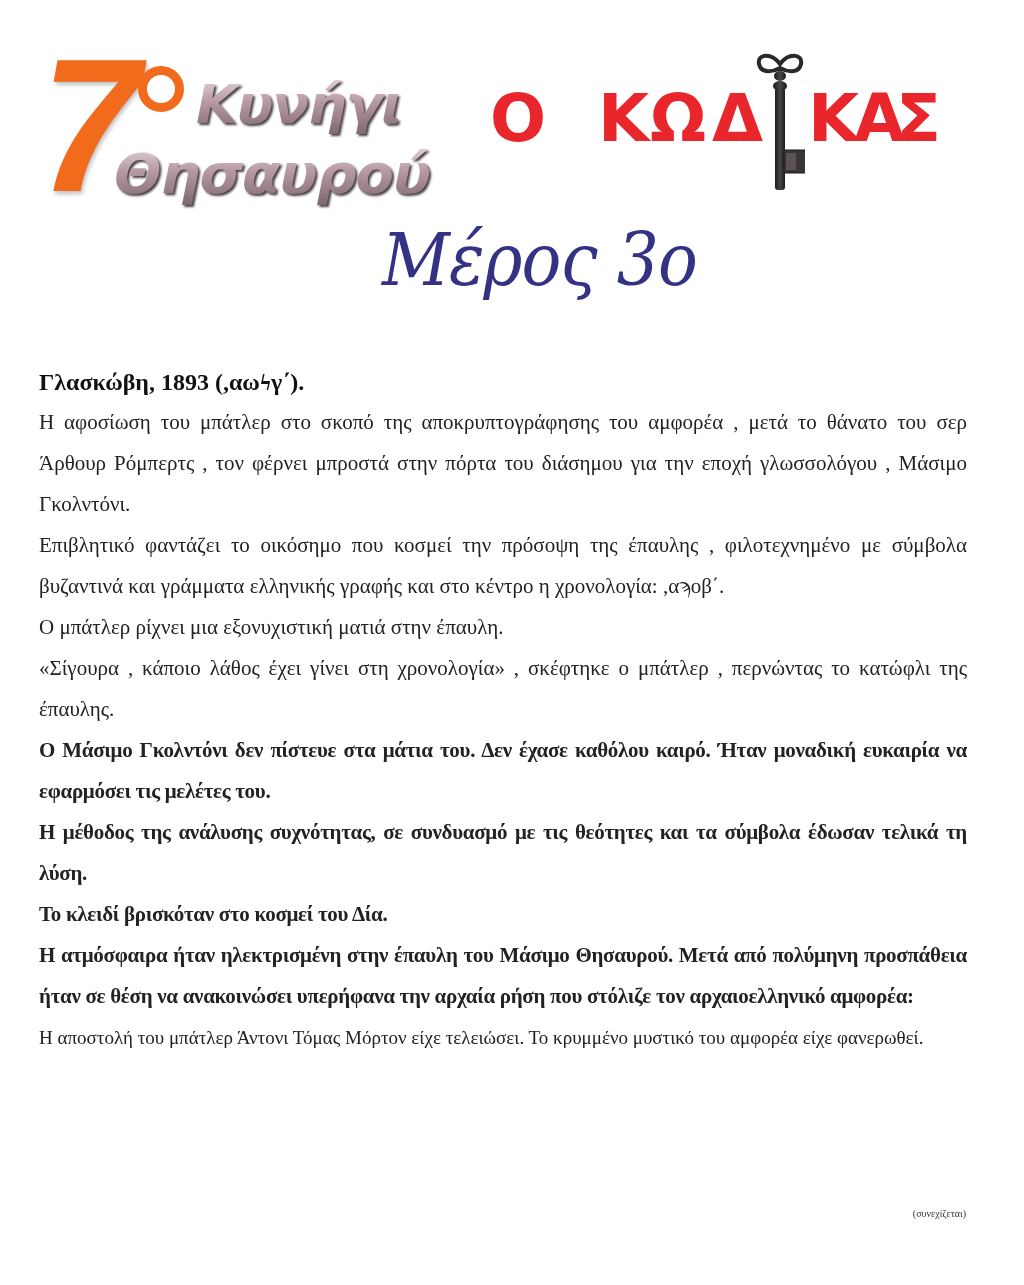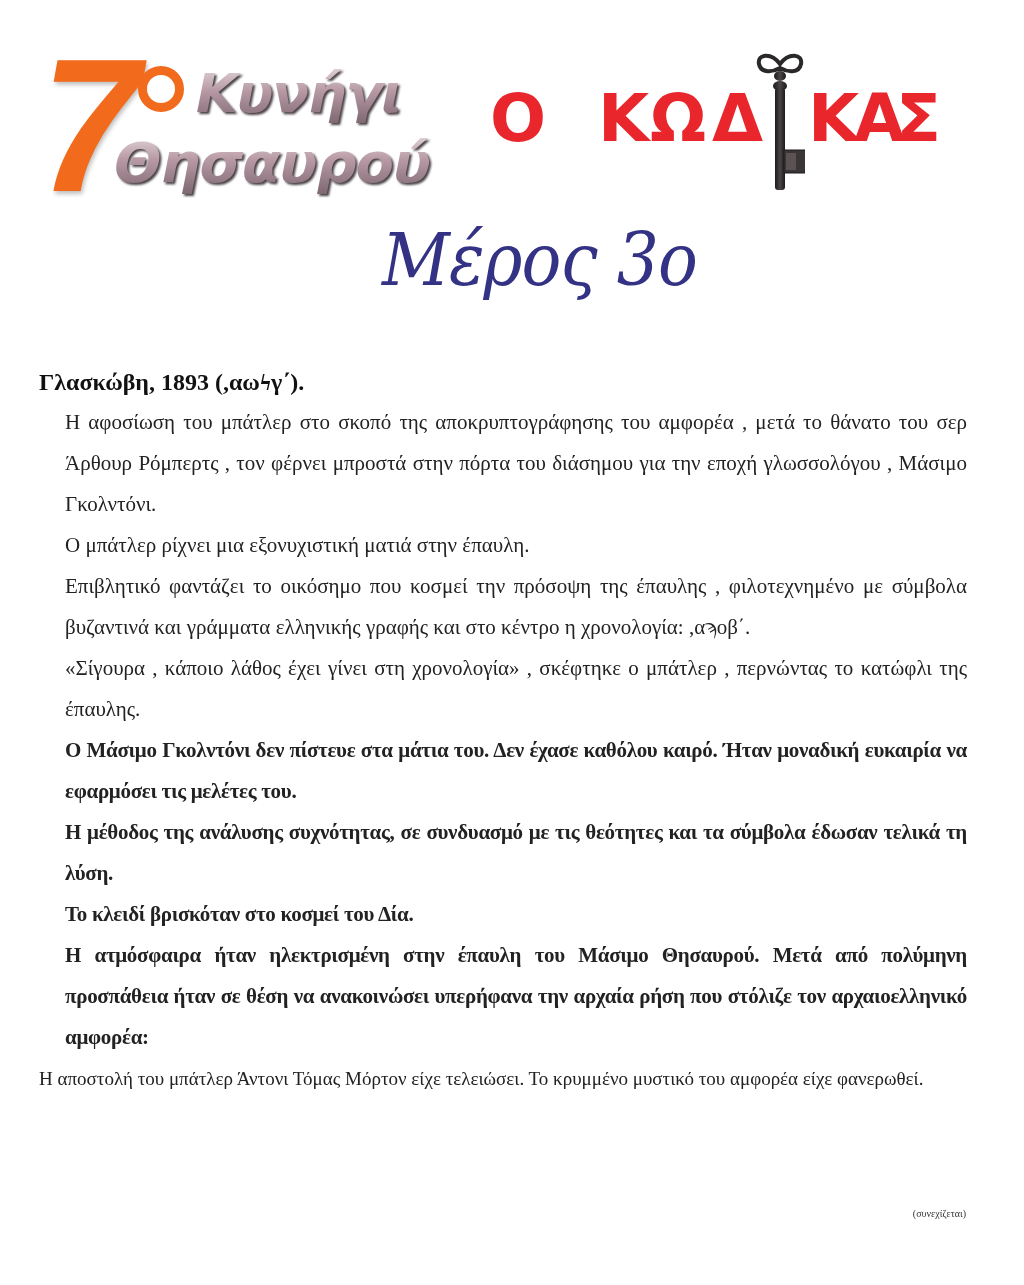--- a/index.html
+++ b/index.html
@@ -19,20 +19,21 @@
     position: absolute; left: 100px; top: 14px; width: 46px; height: 46px;
     border: 9px solid #f26a1b; border-radius: 50%;
   }
   .logo-line1, .logo-line2 {
     position: absolute; font-family: "DejaVu Sans", sans-serif; font-weight: bold;
     font-style: italic; color: #b7a6ae;
     background: linear-gradient(180deg, #e9dfe3 0%, #b89aa5 45%, #7b6670 100%);
     -webkit-background-clip: text; background-clip: text; -webkit-text-fill-color: transparent;
     filter: drop-shadow(2px 2px 1px rgba(40,30,35,0.85));
     letter-spacing: -1px;
+    margin-top: 11px;
   }
   .logo-line1 { left: 158px; top: 10px; font-size: 54px; }
   .logo-line2 { left: 76px; top: 78px; font-size: 56px; font-style: italic; }
 
   
   .logo-right { position: absolute; left: 490px; top: 60px; width: 450px; height: 140px; }
   .code-letter {
     position: absolute; top: 26px;
     font-family: "DejaVu Sans", sans-serif; font-weight: bold;
     font-size: 66px; line-height: 1; color: #e8262b;
@@ -43,21 +44,21 @@
   .part-title {
     position: absolute; left: 382px; top: 218px;
     font-family: "DejaVu Serif", serif; font-style: italic;
     font-size: 72px; color: #343284; letter-spacing: -1px;
     transform: scaleX(0.92); transform-origin: left top;
   }
 
   
   .content { position: absolute; left: 39px; top: 338px; width: 928px; }
   .heading { font-weight: bold; font-size: 24px; line-height: 40px; color: #111; margin-top: 24px; }
-  .para { font-size: 21px; line-height: 41px; text-align: justify; text-align-last: left; color: #222; margin-left: 26px; }
+  .para { font-size: 21px; line-height: 41px; text-align: justify; text-align-last: left; color: #222; }
   .para.narrow { letter-spacing: -0.3px; font-weight: bold; }
   .quote { font-weight: bold; font-size: 21px; line-height: 40px; color: #111; }
   .final { font-size: 19px; line-height: 41px; text-align: justify; color: #222; }
   .cont {
     position: absolute; right: 58px; top: 1208px;
     font-size: 10px; color: #333;
   }
 </style>
 </head>
 <body>
@@ -96,22 +97,22 @@
   <span class="code-letter" style="left:318px">Κ</span>
   <span class="code-letter" style="left:364px">Α</span>
   <span class="code-letter" style="left:406px">Σ</span>
 </div>
 
 <div class="part-title">Μέρος 3ο</div>
 
 <div class="content">
   <div class="heading">Γλασκώβη, 1893 (,αωϟγ΄).</div>
   <p class="para">Η αφοσίωση του μπάτλερ στο σκοπό της αποκρυπτογράφησης του αμφορέα , μετά το θάνατο του σερ Άρθουρ Ρόμπερτς , τον φέρνει μπροστά στην πόρτα του διάσημου για την εποχή γλωσσολόγου , Μάσιμο Γκολντόνι.</p>
+  <p class="para">Επιβλητικό φαντάζει το οικόσημο που κοσμεί την πρόσοψη της έπαυλης , φιλοτεχνημένο με σύμβολα βυζαντινά και γράμματα ελληνικής γραφής και στο κέντρο η χρονολογία: ,αϡοβ΄.</p>
   <p class="para">Ο μπάτλερ ρίχνει μια εξονυχιστική ματιά στην έπαυλη.</p>
-  <p class="para">Επιβλητικό φαντάζει το οικόσημο που κοσμεί την πρόσοψη της έπαυλης , φιλοτεχνημένο με σύμβολα βυζαντινά και γράμματα ελληνικής γραφής και στο κέντρο η χρονολογία: ,αϡοβ΄.</p>
   <p class="para">«Σίγουρα , κάποιο λάθος έχει γίνει στη χρονολογία» , σκέφτηκε ο μπάτλερ , περνώντας το κατώφλι της έπαυλης.</p>
   <p class="para narrow">Ο Μάσιμο Γκολντόνι δεν πίστευε στα μάτια του. Δεν έχασε καθόλου καιρό. Ήταν μοναδική ευκαιρία να εφαρμόσει τις μελέτες του.</p>
   <p class="para narrow">Η μέθοδος της ανάλυσης συχνότητας, σε συνδυασμό  με τις θεότητες και τα σύμβολα έδωσαν τελικά τη λύση.</p>
   <p class="para narrow">Το κλειδί  βρισκόταν στο κοσμεί του Δία.</p>
   <p class="para narrow">Η ατμόσφαιρα ήταν ηλεκτρισμένη στην έπαυλη του Μάσιμο Θησαυρού. Μετά από πολύμηνη προσπάθεια ήταν σε θέση να ανακοινώσει υπερήφανα την αρχαία ρήση που στόλιζε τον αρχαιοελληνικό αμφορέα:</p>
   <p class="final">Η  αποστολή του μπάτλερ Άντονι Τόμας Μόρτον είχε τελειώσει. Το κρυμμένο μυστικό του αμφορέα είχε φανερωθεί.</p>
 </div>
 
 <div class="cont">(συνεχίζεται)</div>
 

